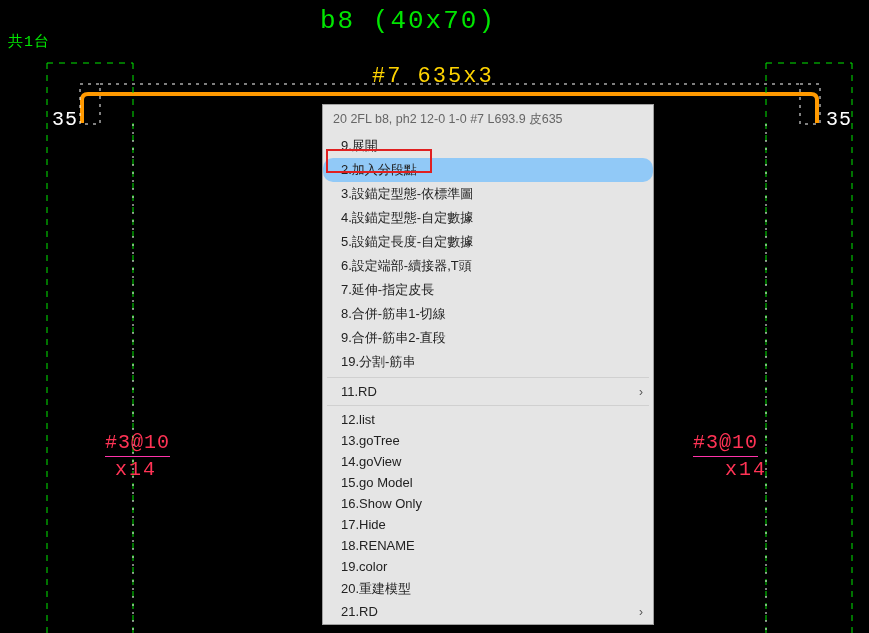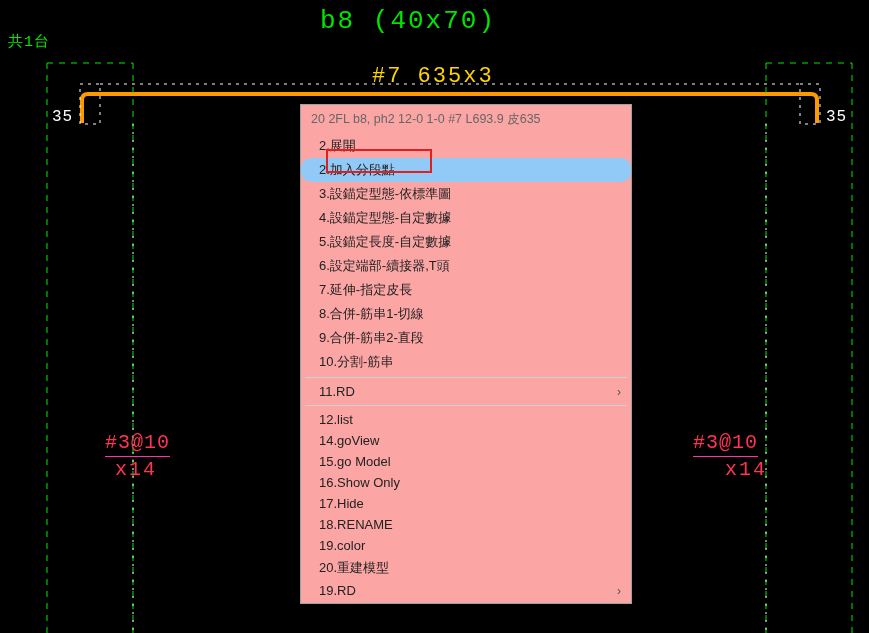--- a/index.html
+++ b/index.html
@@ -3,26 +3,26 @@
 <meta charset="utf-8">
 <style>
   * { margin: 0; padding: 0; box-sizing: border-box; }
   html, body { width: 869px; height: 633px; background: #000; overflow: hidden; font-family: "Microsoft JhengHei", "Segoe UI", Arial, sans-serif; }
   .stage { position: relative; width: 869px; height: 633px; }
 
   .text { position: absolute; white-space: nowrap; }
   .title { color: #00e600; font-size: 26px; font-family: "Consolas","Courier New",monospace; letter-spacing: 2px; }
   .label-green-small { color: #00e600; font-size: 15px; font-family: "Consolas","Courier New",monospace; letter-spacing: 1px; }
   .rebar-label { color: #ffd400; font-size: 22px; font-family: "Consolas","Courier New",monospace; letter-spacing: 2px; }
-  .dim-white { color: #fff; font-size: 16px; font-family: "Consolas","Courier New",monospace; letter-spacing: 1px; }
+  .dim-white { color: #fff; font-size: 20px; font-family: "Consolas","Courier New",monospace; letter-spacing: 1px; }
   .stirrup { color: #ff3355; font-size: 20px; font-family: "Consolas","Courier New",monospace; letter-spacing: 1px; text-align: right; }
   .stirrup-x { color: #ff3355; font-size: 20px; font-family: "Consolas","Courier New",monospace; letter-spacing: 2px; }
   .underline { border-bottom: 1px solid #ff33aa; }
 
-  .menu { position: absolute; left: 300px; top: 104px; width: 332px; background: #fca5a5; border: 1px solid #a0a0a0; box-shadow: 2px 2px 6px rgba(0,0,0,.4); font-size: 13px; color: #222; padding-bottom: 2px; }
+  .menu { position: absolute; left: 322px; top: 104px; width: 332px; background: #e5e5e5; border: 1px solid #a0a0a0; box-shadow: 2px 2px 6px rgba(0,0,0,.4); font-size: 13px; color: #222; padding-bottom: 2px; }
   .menu-header { padding: 6px 10px 6px 10px; color: #666; font-size: 12.5px; }
   .menu-item { position: relative; padding: 3px 10px 3px 18px; cursor: default; }
   .menu-item.highlight { background: #91c9f7; border-radius: 10px; }
   .menu-item .arrow { position: absolute; right: 10px; top: 4px; font-size: 12px; color: #555; }
   .menu-sep { height: 1px; background: #d0d0d0; margin: 3px 4px; }
   .redbox { position: absolute; border: 2px solid #e02020; pointer-events: none; }
 </style>
 </head>
 <body>
 <div class="stage">
@@ -62,49 +62,50 @@
 
   <div class="text stirrup underline" style="left:105px; top:431px; padding-bottom:2px;">#3@10</div>
   <div class="text stirrup-x" style="left:115px; top:458px;">x14</div>
 
   <div class="text stirrup underline" style="left:693px; top:431px; padding-bottom:2px;">#3@10</div>
   <div class="text stirrup-x" style="left:725px; top:458px;">x14</div>
 
   <div class="menu">
     <div class="menu-header">20 2FL b8, ph2 12-0 1-0 #7 L693.9 皮635</div>
 
-    <div class="menu-item">2.展開</div>
+    <div class="menu-item">9.展開</div>
     <div class="menu-item highlight">2.加入分段點</div>
     <div class="menu-item">3.設錨定型態-依標準圖</div>
     <div class="menu-item">4.設錨定型態-自定數據</div>
     <div class="menu-item">5.設錨定長度-自定數據</div>
     <div class="menu-item">6.設定端部-續接器,T頭</div>
     <div class="menu-item">7.延伸-指定皮長</div>
     <div class="menu-item">8.合併-筋串1-切線</div>
     <div class="menu-item">9.合併-筋串2-直段</div>
-    <div class="menu-item">10.分割-筋串</div>
+    <div class="menu-item">19.分割-筋串</div>
 
     <div class="menu-sep"></div>
 
     <div class="menu-item">
       <span>11.RD</span>
       <span class="arrow">›</span>
     </div>
 
     <div class="menu-sep"></div>
 
     <div class="menu-item">12.list</div>
+    <div class="menu-item">13.goTree</div>
     <div class="menu-item">14.goView</div>
     <div class="menu-item">15.go Model</div>
     <div class="menu-item">16.Show Only</div>
     <div class="menu-item">17.Hide</div>
     <div class="menu-item">18.RENAME</div>
     <div class="menu-item">19.color</div>
     <div class="menu-item">20.重建模型</div>
     <div class="menu-item">
-      <span>19.RD</span>
+      <span>21.RD</span>
       <span class="arrow">›</span>
     </div>
   </div>
 
   <div class="redbox" style="left:326px; top:149px; width:106px; height:24px;"></div>
 
 </div>
 
 </body></html>

